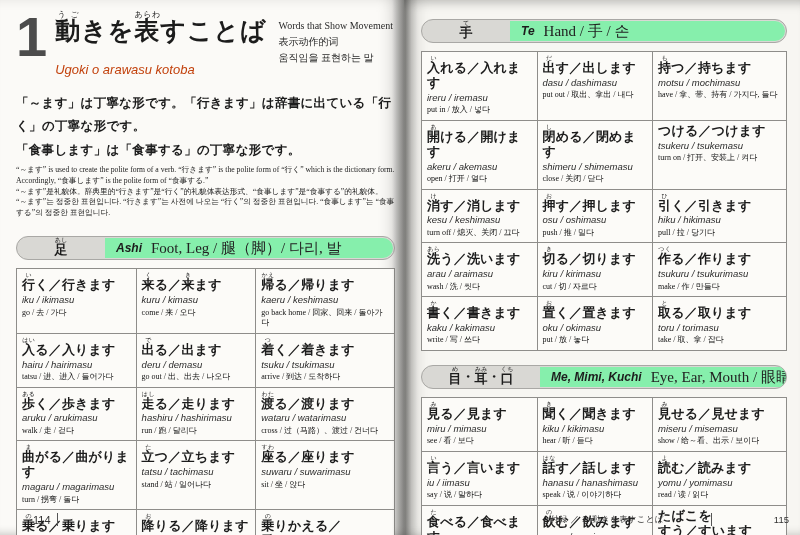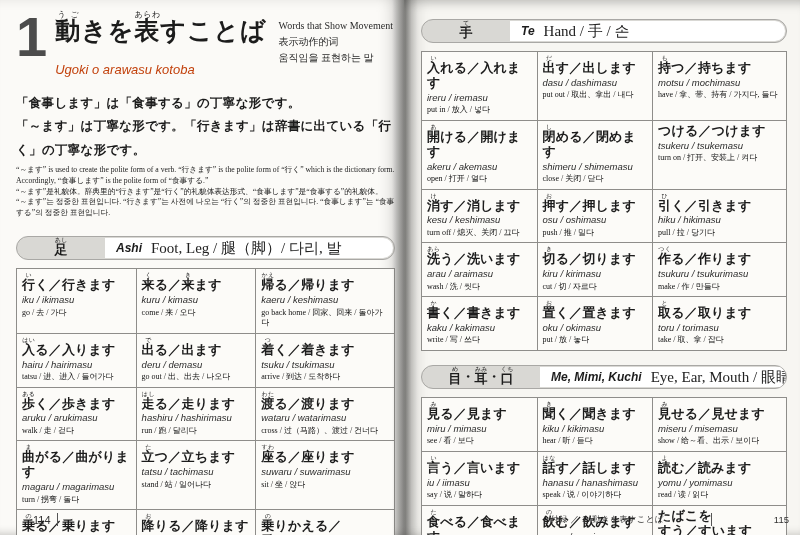--- a/index.html
+++ b/index.html
@@ -29,21 +29,21 @@
   .intro-jp{font-weight:bold;font-size:12.5px;line-height:1.85;letter-spacing:.3px;}
   .intro-gloss{margin-top:3px;font-family:"Liberation Serif","DejaVu Serif",serif;font-size:7.7px;line-height:1.42;color:#222;}
 
   
   .pill{display:flex;align-items:stretch;border:1px solid #a9a8a5;border-radius:13px;overflow:hidden;
     background:#d9d8d4;height:24px;box-sizing:border-box;}
   .pill-label{min-width:88px;display:flex;align-items:center;justify-content:center;
     font-weight:bold;font-size:13px;color:#1c1c1c;}
   .pill-label ruby rt{font-size:6px;font-weight:normal;}
   .pill-wide .pill-label{min-width:118px;}
-  .pill-body{flex:1;display:flex;align-items:center;background:#ffffff;margin:1px 1px 1px 0;
+  .pill-body{flex:1;display:flex;align-items:center;background:#86efac;margin:1px 1px 1px 0;
     border-radius:0 12px 12px 0;padding-left:11px;}
   .pill-romaji{font-style:italic;font-size:12px;font-weight:bold;margin-right:9px;white-space:nowrap;}
   .pill-gloss{font-family:"Liberation Serif","DejaVu Serif",serif;font-size:15px;white-space:nowrap;color:#222;}
 
   
   .vtable{display:grid;grid-template-columns:1fr 1fr 1.16fr;border-top:1px solid #8e8d8a;border-left:1px solid #8e8d8a;
     background:#fcfbf8;margin-top:8px;}
   .v-cell{border-right:1px solid #8e8d8a;border-bottom:1px solid #8e8d8a;padding:3px 5px 4px;box-sizing:border-box;}
   .v-head{font-size:13px;font-weight:bold;line-height:1.15;letter-spacing:.2px;}
   .v-head ruby rt{font-size:6px;font-weight:normal;letter-spacing:0;}
@@ -75,22 +75,22 @@
         </div>
         <div class="chap-trans">
           <div>Words that Show Movement</div>
           <div>表示动作的词</div>
           <div>움직임을 표현하는 말</div>
         </div>
       </div>
 
       <div class="intro">
         <div class="intro-jp">
+          <div>「～ます」は丁寧な形です。「行きます」は辞書に出ている「行く」の丁寧な形です。</div>
           <div>「食事します」は「食事する」の丁寧な形です。</div>
-          <div>「～ます」は丁寧な形です。「行きます」は辞書に出ている「行く」の丁寧な形です。</div>
         </div>
         <div class="intro-gloss">
           <div>“～ます” is used to create the polite form of a verb. “行きます” is the polite form of “行く” which is the dictionary form. Accordingly, “食事します” is the polite form of “食事する.”</div>
           <div>“～ます”是礼貌体。辞典里的“行きます”是“行く”的礼貌体表达形式、“食事します”是“食事する”的礼貌体。</div>
           <div>“～ます”는 정중한 표현입니다. “行きます”는 사전에 나오는 “行く”의 정중한 표현입니다. “食事します”는 “食事する”의 정중한 표현입니다.</div>
         </div>
       </div>
 
       <div class="pill mt16">
         <div class="pill-label">

